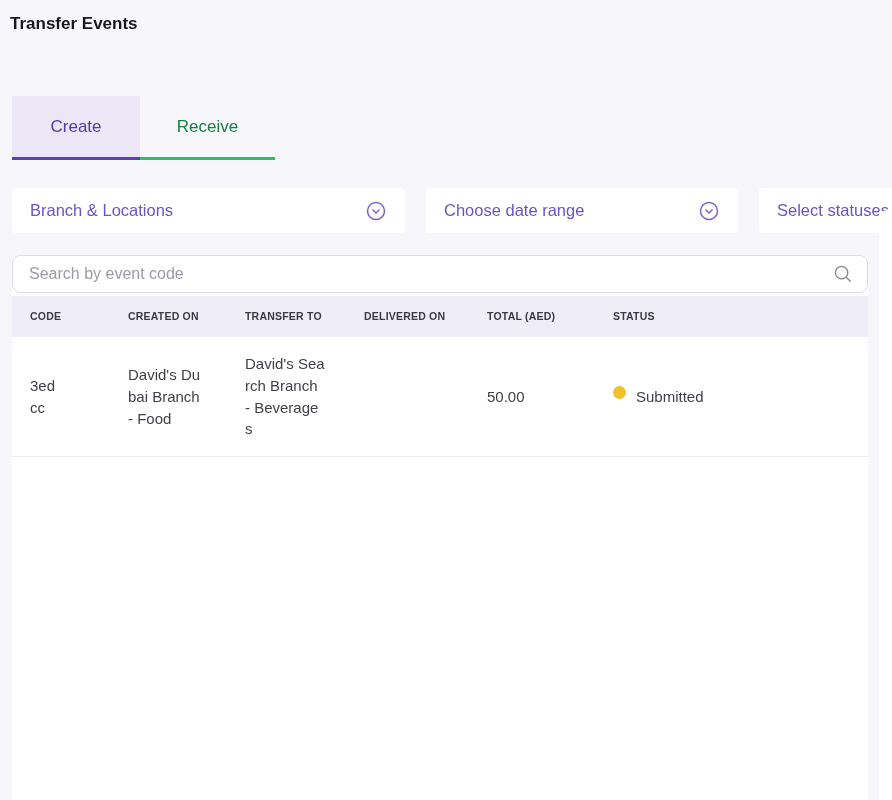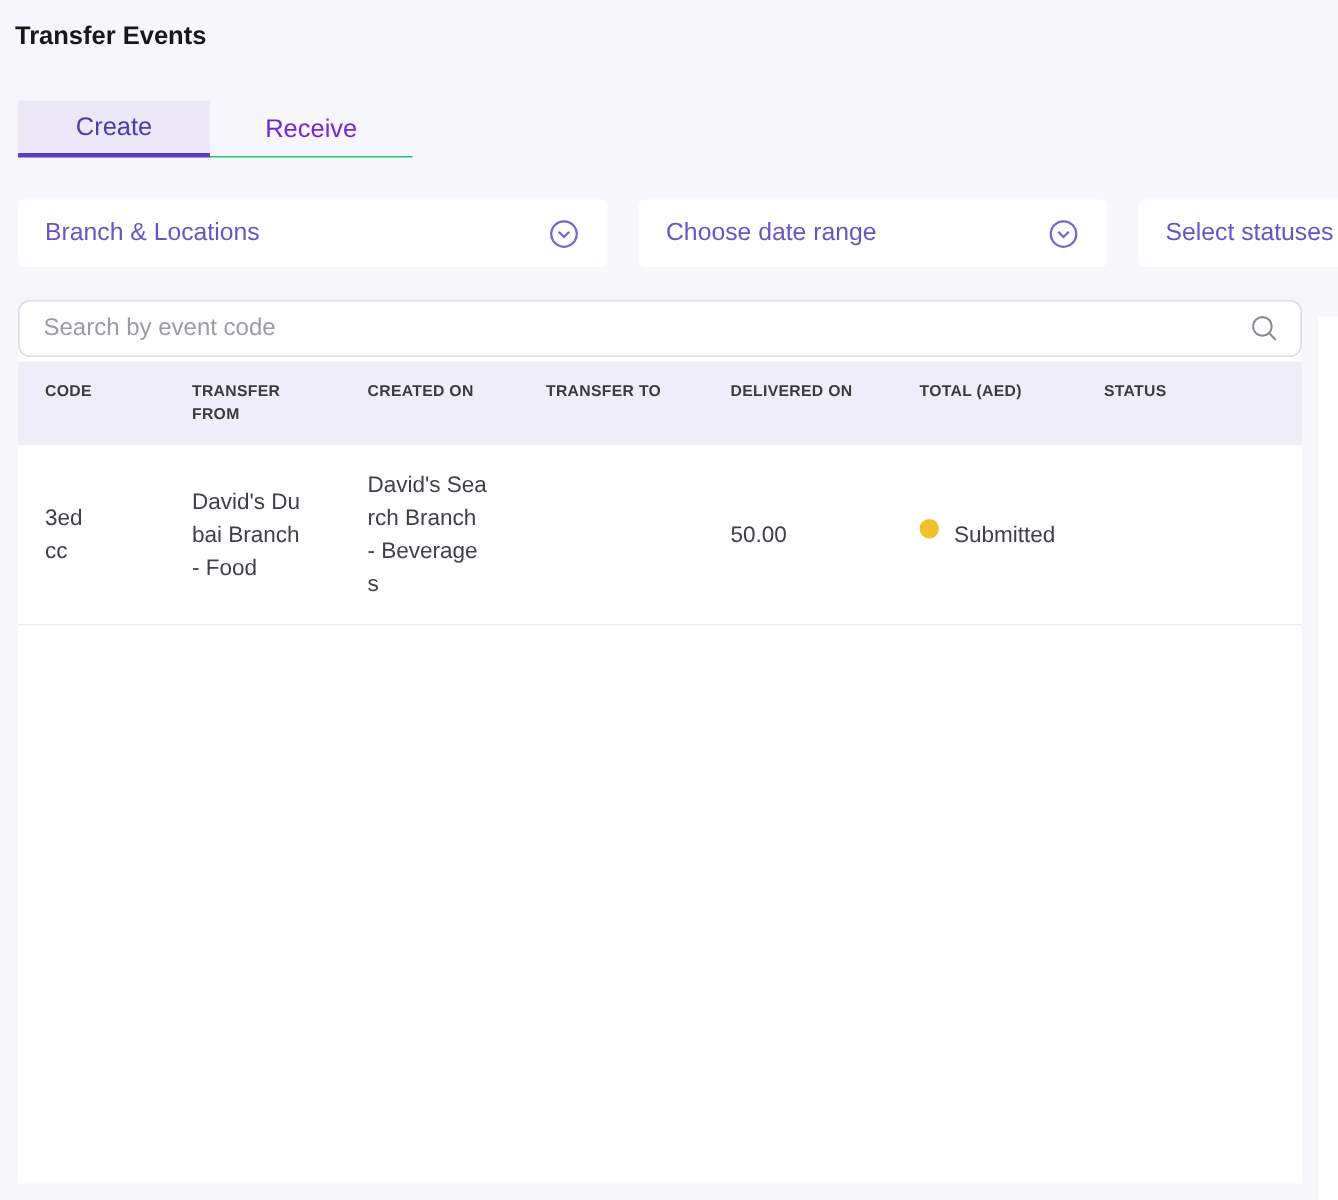--- a/index.html
+++ b/index.html
@@ -10,30 +10,30 @@
     font-family:"Liberation Sans", sans-serif;
     color:#3f3f47;
   }
   .page-title{
     margin:14px 0 0 10px;
     font-size:17px; font-weight:700; color:#17171f;
   }
   
   .tabs{ display:flex; margin:33px 0 0 12px; }
   .tab{
-    height:38px; display:flex; align-items:center; justify-content:center;
-    font-size:17px; cursor:pointer;
+    height:64px; display:flex; align-items:center; justify-content:center;
+    font-size:17px; cursor:pointer;margin-top:29px;
   }
   .tab.active{
     width:128px; background:#ece7f6; color:#4d3da9;
     border-bottom:3px solid #5b3fc0;
   }
   .tab.inactive{
-    width:135px; color:#6d28d9;
-    border-bottom:1px solid #22c55e;
+    width:135px; color:#15803d;
+    border-bottom:3px solid #22c55e;
   }
   
   .filters{ display:flex; gap:21px; margin:28px 0 0 12px; }
   .filter-btn{
     flex:none; background:#fff; border-radius:4px; height:45px;
     display:flex; align-items:center; justify-content:space-between;
     padding:0 18px; color:#6a54c5; font-size:16.5px; cursor:pointer;
   }
   .filter-btn.w1{ width:393px; }
   .filter-btn.w2{ width:312px;text-align:center; }
@@ -131,21 +131,20 @@
     <span style="display:flex;">
       <svg width="20" height="20" viewBox="0 0 20 20" fill="none" stroke="#8a8a94" stroke-width="1.4">
         <circle cx="8.6" cy="8.6" r="6.2"></circle>
         <line x1="13.2" y1="13.2" x2="17.6" y2="17.6"></line>
       </svg>
     </span>
   </div>
 
   <div class="tbl-header">
     <div>CODE</div>
-    <div>TRANSFER FROM</div>
     <div>CREATED ON</div>
     <div>TRANSFER TO</div>
     <div>DELIVERED ON</div>
     <div>TOTAL (AED)</div>
     <div>STATUS</div>
   </div>
 
   <div class="tbl-row">
     <div class="cell-code">
       <div class="wrapbox">3edcc</div>

